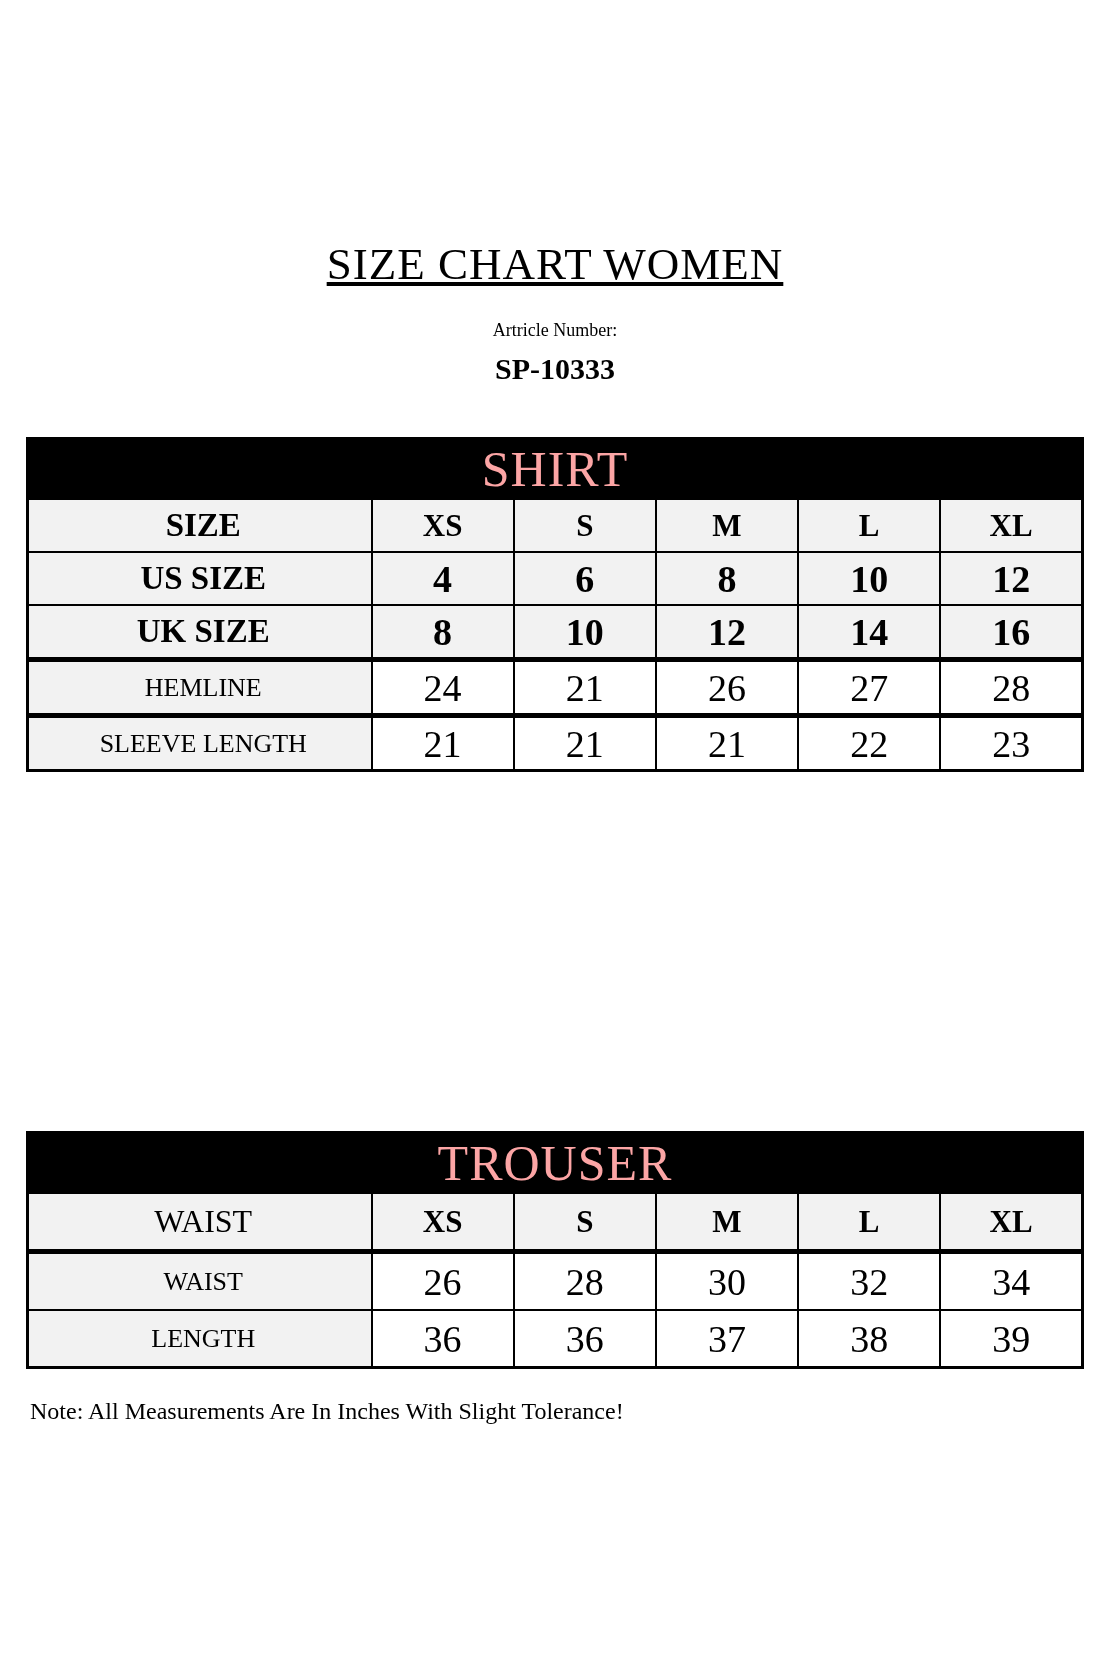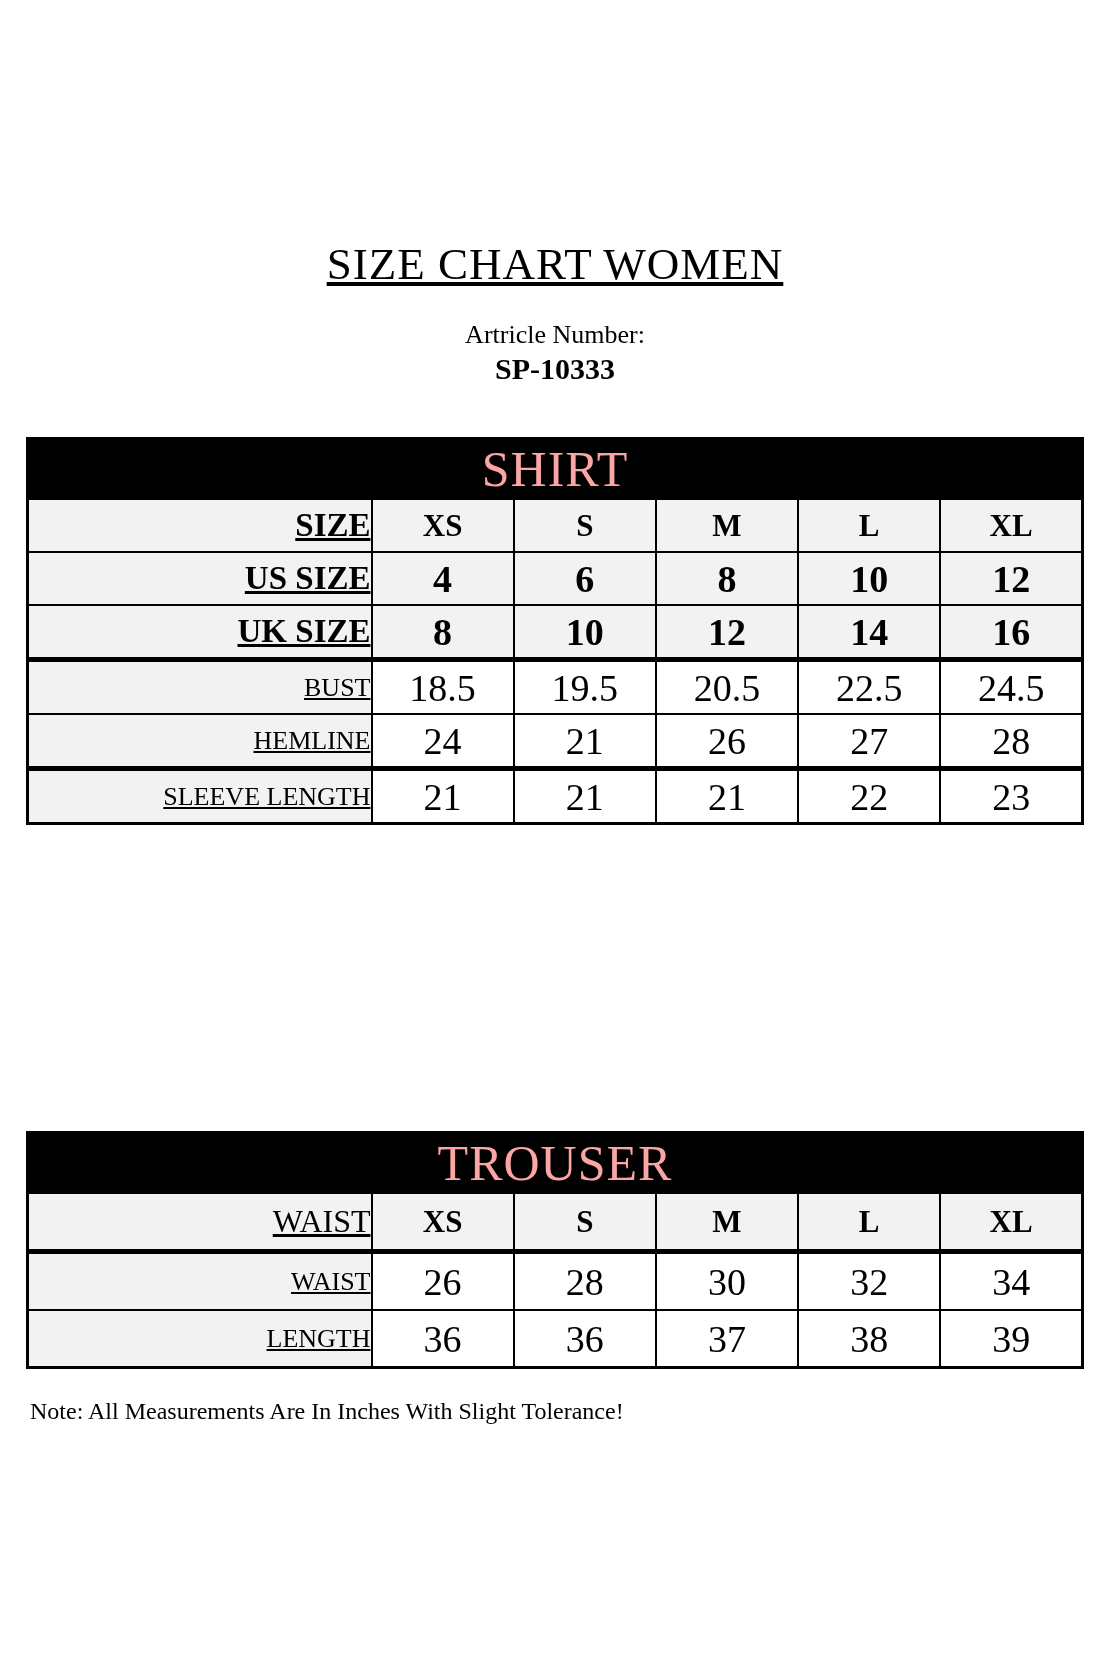--- a/index.html
+++ b/index.html
@@ -19,21 +19,21 @@
     font-size: 45px;
     letter-spacing: 1px;
     font-weight: normal;
     margin: 0;
     text-decoration: underline;
   }
   #article-label {
     position: absolute;
     top: 320px; left: 0; width: 100%;
     text-align: center;
-    font-size: 26px;
+    font-size: 18px;
   }
   #article-number {
     position: absolute;
     top: 352px; left: 0; width: 100%;
     text-align: center;
     font-size: 30px;
     font-weight: bold;
   }
   .table-section {
     position: absolute;
@@ -63,23 +63,22 @@
     border: 2px solid #000000;
     vertical-align: middle;
     padding: 0;
     overflow: hidden;
   }
   #shirt-section td.cell { height: 51px; }
   #trouser-section td.cell { height: 55px; }
   col.label-col { width: 344px; }
   td.label-cell {
     background: #f2f2f2;
-    text-align: right;
+    text-align: center;
     padding-left: 7px;
-    text-decoration: underline;
   }
   td.value-cell { text-align: center; }
   tr.header td.cell { background: #f2f2f2; font-weight: bold; }
   tr.header td.label-cell { font-size: 33px; }
   tr.header td.value-cell { font-size: 38px; }
   tr.header.letters td.value-cell { font-size: 31px; }
   tr.header.label-regular td.label-cell { font-weight: normal; font-size: 32px; }
   tr.measure td.label-cell { font-size: 26px; font-weight: normal; }
   tr.measure td.value-cell { background: #ffffff; font-size: 38px; font-weight: normal; }
   tr.thick-below td.cell { border-bottom-width: 5px; }
@@ -132,28 +131,20 @@
             <td class="cell value-cell">12</td>
           </tr>
           <tr class="header thick-below">
             <td class="cell label-cell">UK SIZE</td>
             <td class="cell value-cell">8</td>
             <td class="cell value-cell">10</td>
             <td class="cell value-cell">12</td>
             <td class="cell value-cell">14</td>
             <td class="cell value-cell">16</td>
           </tr>
-          <tr class="measure">
-            <td class="cell label-cell">BUST</td>
-            <td class="cell value-cell">18.5</td>
-            <td class="cell value-cell">19.5</td>
-            <td class="cell value-cell">20.5</td>
-            <td class="cell value-cell">22.5</td>
-            <td class="cell value-cell">24.5</td>
-          </tr>
           <tr class="measure thick-below">
             <td class="cell label-cell">HEMLINE</td>
             <td class="cell value-cell">24</td>
             <td class="cell value-cell">21</td>
             <td class="cell value-cell">26</td>
             <td class="cell value-cell">27</td>
             <td class="cell value-cell">28</td>
           </tr>
           <tr class="measure">
             <td class="cell label-cell">SLEEVE LENGTH</td>

